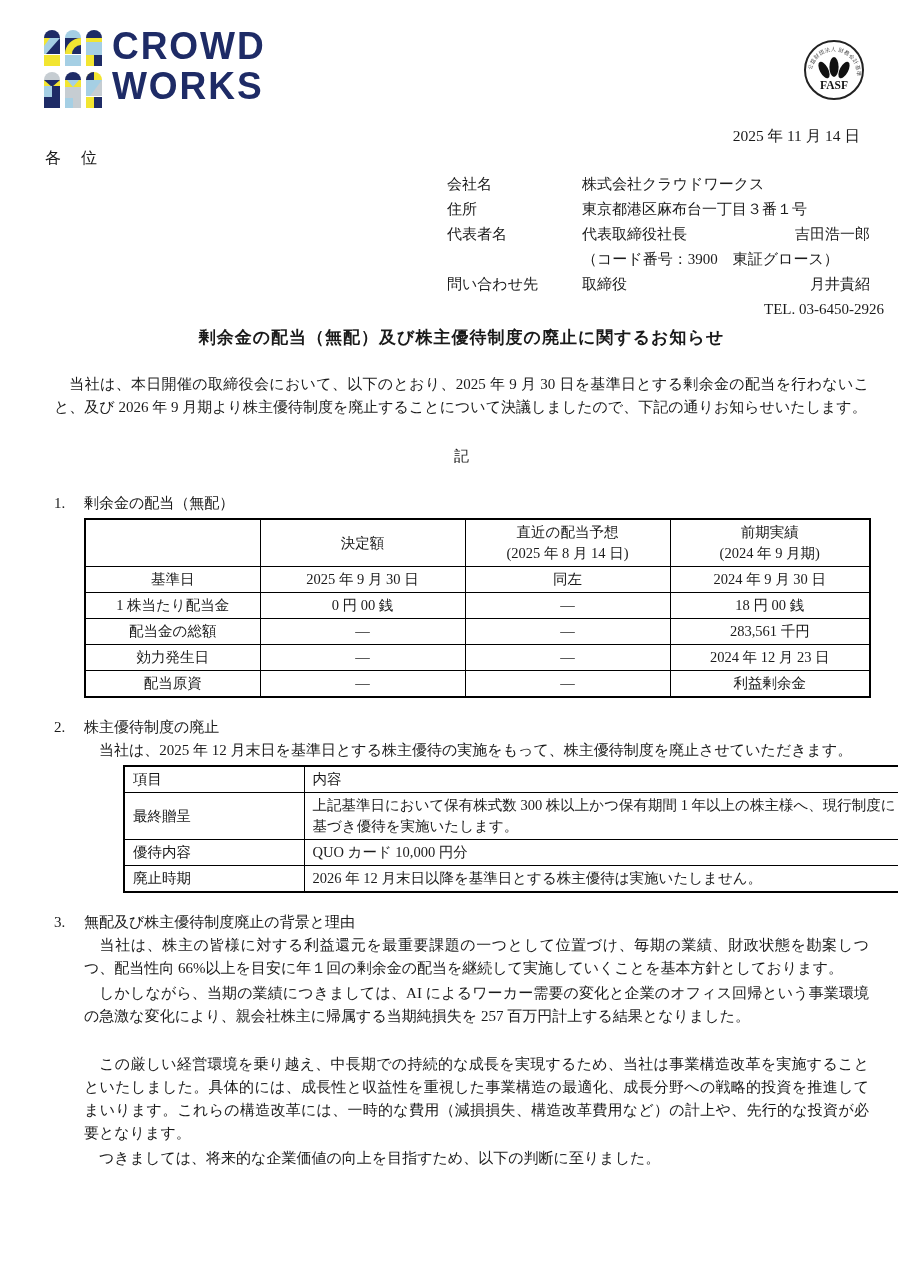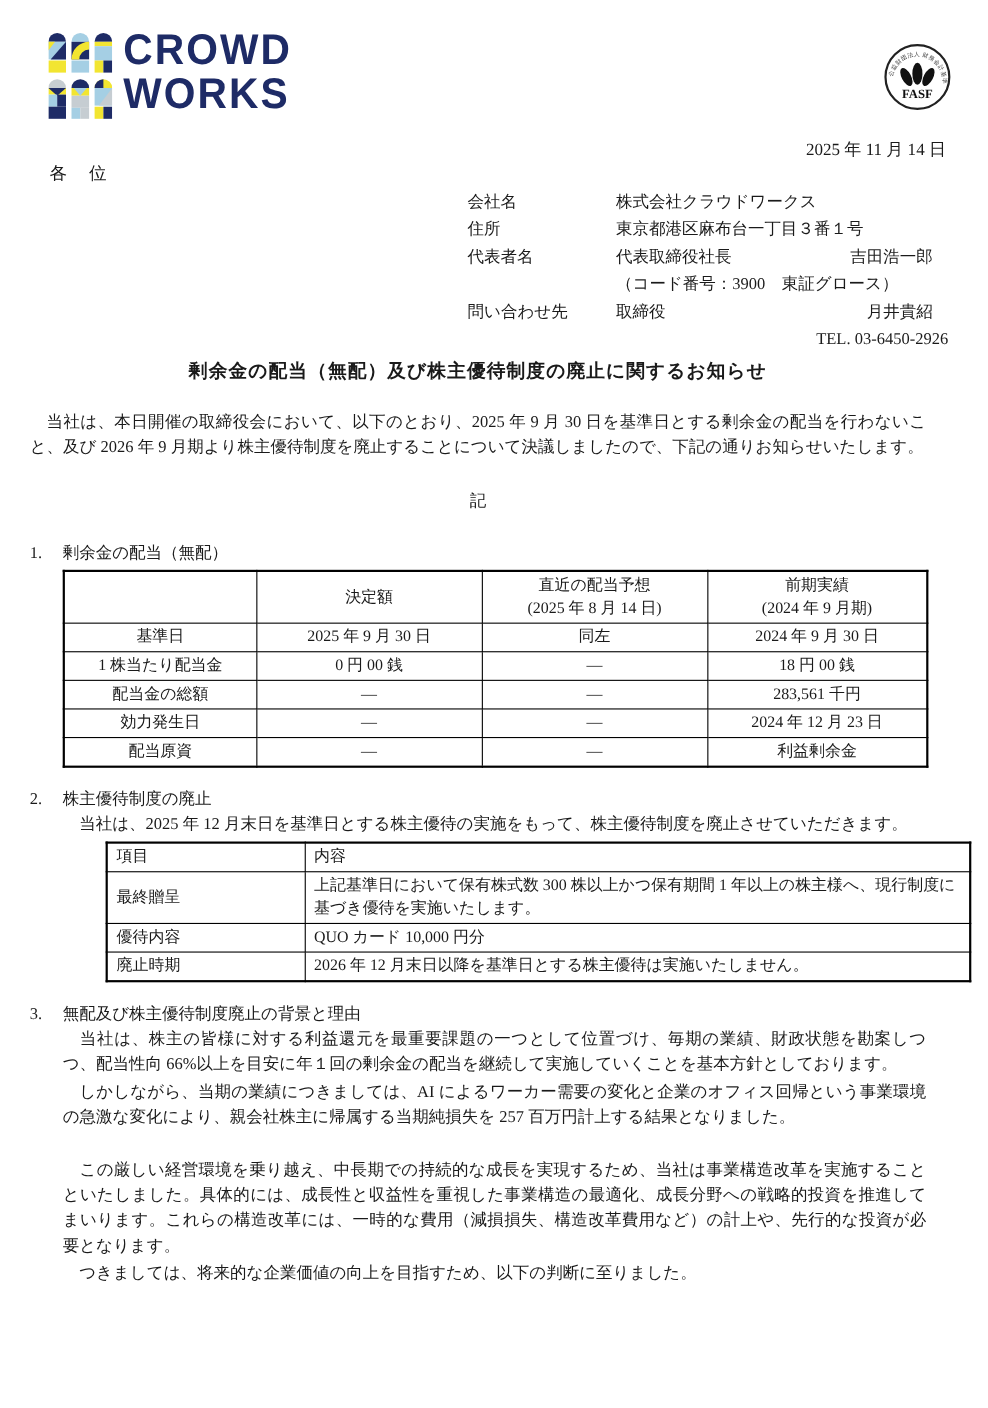--- a/index.html
+++ b/index.html
@@ -17,28 +17,28 @@
     font-family:"Liberation Sans","DejaVu Sans",sans-serif;
     font-weight:800;color:#1e2b66;font-size:39px;line-height:40px;
     letter-spacing:2px;transform:scaleX(.95);transform-origin:left top;
   }
   
   .stamp{right:32px;top:38px;width:64px;height:64px;}
   
   .doc-date{top:126px;right:38px;font-size:15.5px;}
   .recipient{top:148px;left:45px;font-size:16px;letter-spacing:2px;}
   
-  .company{top:172px;left:425px;width:437px;font-size:15px;}
+  .company{top:172px;left:447px;width:437px;font-size:15px;}
   .company .crow{display:flex;line-height:25px;}
   .company .clabel{width:135px;flex:0 0 135px;}
   .company .cvalue{flex:1;}
   .company .cvalue.split{display:flex;justify-content:space-between;padding-right:14px;}
   .company .cvalue.tel{text-align:right;padding-right:0px;}
   
-  .main{position:absolute;top:326px;left:27px;width:815px;font-size:15px;line-height:23px;}
+  .main{position:absolute;top:326px;left:54px;width:815px;font-size:15px;line-height:23px;}
   .doc-title{text-align:center;font-weight:bold;font-size:17px;letter-spacing:1px;}
   .intro{margin-top:24px;text-align:justify;}
   .record-mark{text-align:center;margin:26px 0 24px 0;}
   .section{margin-top:0;}
   .sec-head{display:flex;margin-top:18px;}
   .sec-num{flex:0 0 30px;}
   .sec-body{margin-left:30px;}
   .sec-para{text-align:justify;margin:0 0 2px 0;}
   table{border-collapse:collapse;margin-top:3px;table-layout:fixed;}
   .t1{width:785px;border-radius:30px;}

